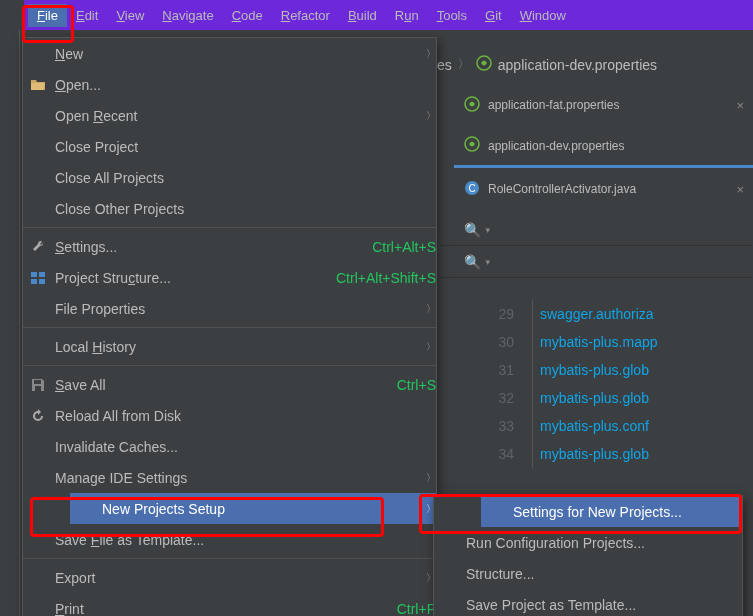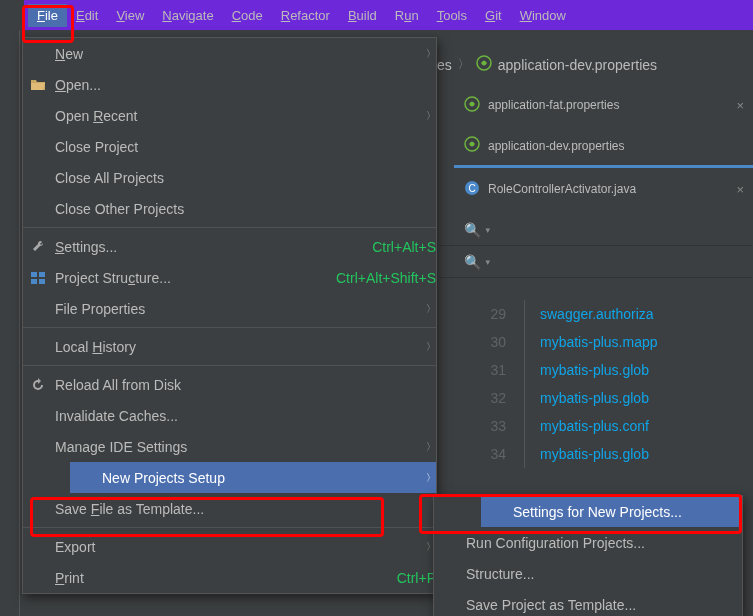--- a/index.html
+++ b/index.html
@@ -37,21 +37,21 @@
     .tab-icon { width: 16px; height: 16px; flex-shrink: 0; }
     .tab-label { color: #bbbbbb; font-size: 12px; white-space: nowrap; }
     .tab-close { color: #888; font-size: 13px; margin-left: auto; }
     
     .editor-area { position: absolute; left: 440px; top: 214px; width: 312px; }
     .search-row { height: 32px; display: flex; align-items: center; padding-left: 24px; border-bottom: 1px solid #333; }
     .search-row .mg { color: #888; font-size: 14px; }
     .search-row .dd { color: #888; font-size: 9px; margin-left: 4px; }
     
     .code-area { position: absolute; left: 440px; top: 300px; width: 312px; font-family: Consolas, monospace; font-size: 14px; }
-    .gutter { position: absolute; left: 0; top: 0; width: 85px; text-align: right; color: #606366; line-height: 28px; border-right: 1px solid #555; padding-right: 18px; }
+    .gutter { position: absolute; left: 8px; top: 0; width: 85px; text-align: right; color: #606366; line-height: 28px; border-right: 1px solid #555; padding-right: 18px; }
     .code-lines { position: absolute; left: 100px; top: 0; color: #0ea5e9; line-height: 28px; white-space: nowrap; }
     
     .cropped-left-text { position: absolute; left: 0px; top: 55px; color: #bbb; font-size: 14px; }
   </style>
 </head>
 <body>
 
 <div class="menubar">
     <div class="menu-item selected"><span class="mnemonic">F</span>ile</div>
     <div class="menu-item"><span class="mnemonic">E</span>dit</div>
@@ -194,20 +194,31 @@
     </div>
     <div class="menu-separator"></div>
     <div class="menu-row">
       <span class="label">Local <span class="mnemonic">H</span>istory</span>
       <span class="sub-arrow">〉</span>
     </div>
     <div class="menu-separator"></div>
     <div class="menu-row">
       <span class="icon-slot">
         <svg width="16" height="16" viewBox="0 0 16 16">
+          <path d="M2 2h10l2 2v10H2z" fill="#888"></path>
+          <rect x="4" y="3" width="7" height="4" fill="#3c3f41"></rect>
+          <rect x="5" y="9" width="6" height="5" fill="#3c3f41"></rect>
+        </svg>
+      </span>
+      <span class="label"><span class="mnemonic">S</span>ave All</span>
+      <span class="shortcut">Ctrl+S</span>
+    </div>
+    <div class="menu-row">
+      <span class="icon-slot">
+        <svg width="16" height="16" viewBox="0 0 16 16">
           <path d="M8 3a5 5 0 105 5h-2a3 3 0 11-3-3v2l3-3-3-3z" fill="#aaa"></path>
         </svg>
       </span>
       <span class="label">Reload All from Disk</span>
     </div>
     <div class="menu-row">
       <span class="label">Invalidate Caches...</span>
     </div>
     <div class="menu-row">
       <span class="label">Manage IDE Settings</span>

